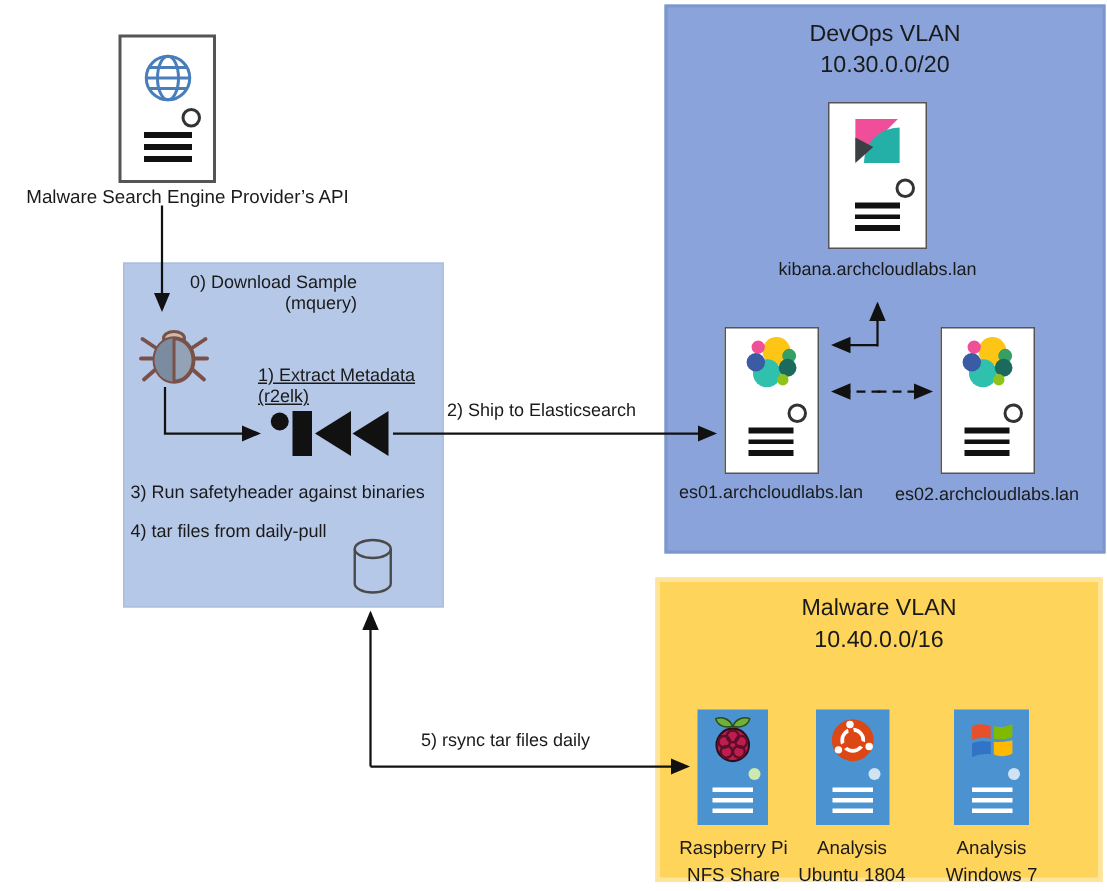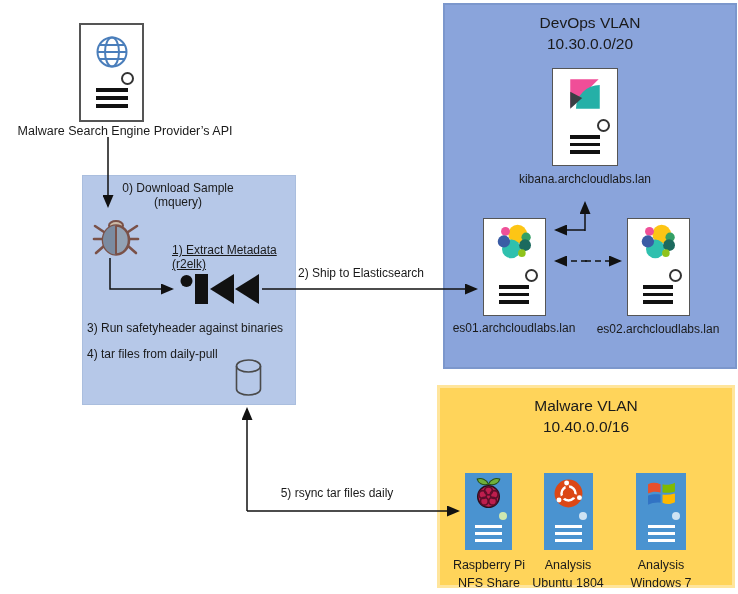--- a/index.html
+++ b/index.html
@@ -44,21 +44,21 @@
   <div class="doc-bars" style="left:15px;top:63px;">
     <div style="width:32px;height:4px;"></div>
     <div style="width:32px;height:4px;"></div>
     <div style="width:32px;height:4px;"></div>
   </div>
 </div>
 <div class="lbl" style="left:0px;top:122px;width:250px;">Malware Search Engine Provider’s API</div>
 
 <div class="abs" id="flow-box"></div>
 
-<div class="flow-text" style="left:118px;top:181px;width:120px;text-align:center;line-height:1.2;">
+<div class="flow-text" style="left:118px;top:181px;width:120px;text-align:right;line-height:1.2;">
   <div>0) Download Sample</div>
     <div>(mquery)</div>
 </div>
 
 <svg class="abs" style="left:92px;top:213px;" width="48" height="48" viewBox="0 0 48 48">
   <g stroke="#7A5148" stroke-width="2.6" stroke-linecap="round">
     <line x1="12" y1="19" x2="3" y2="13"></line>
     <line x1="11" y1="26" x2="2" y2="26"></line>
     <line x1="12" y1="33" x2="4" y2="40"></line>
     <line x1="36" y1="19" x2="45" y2="13"></line>

